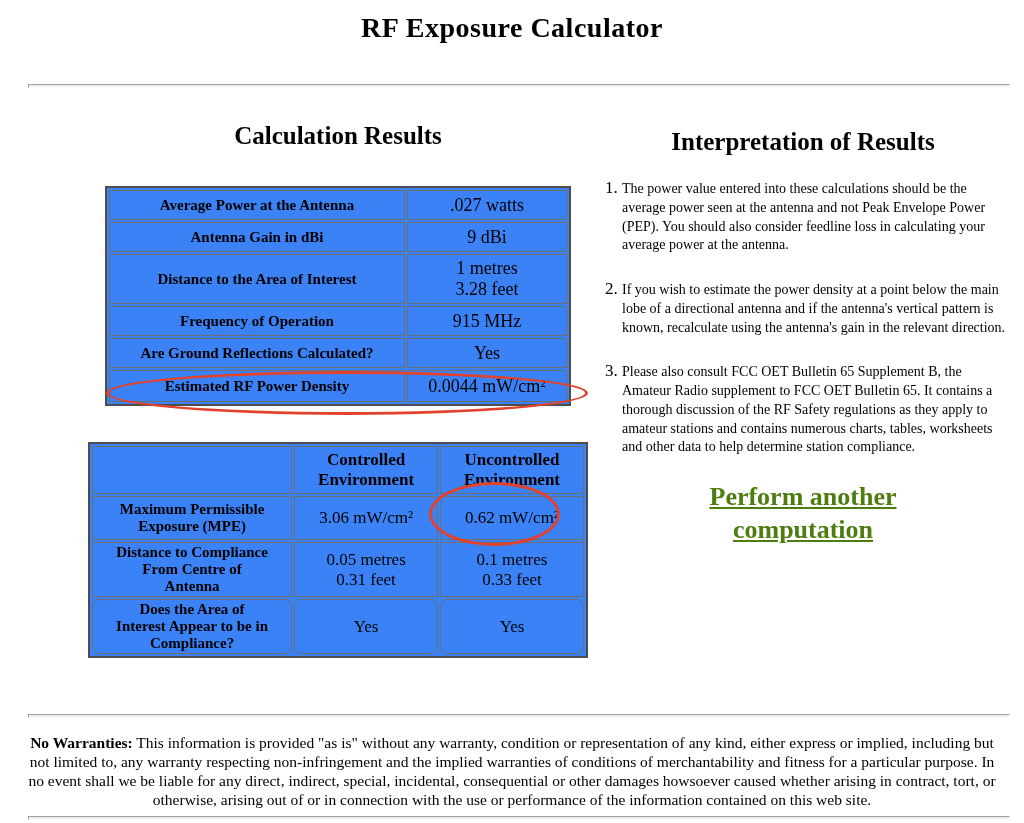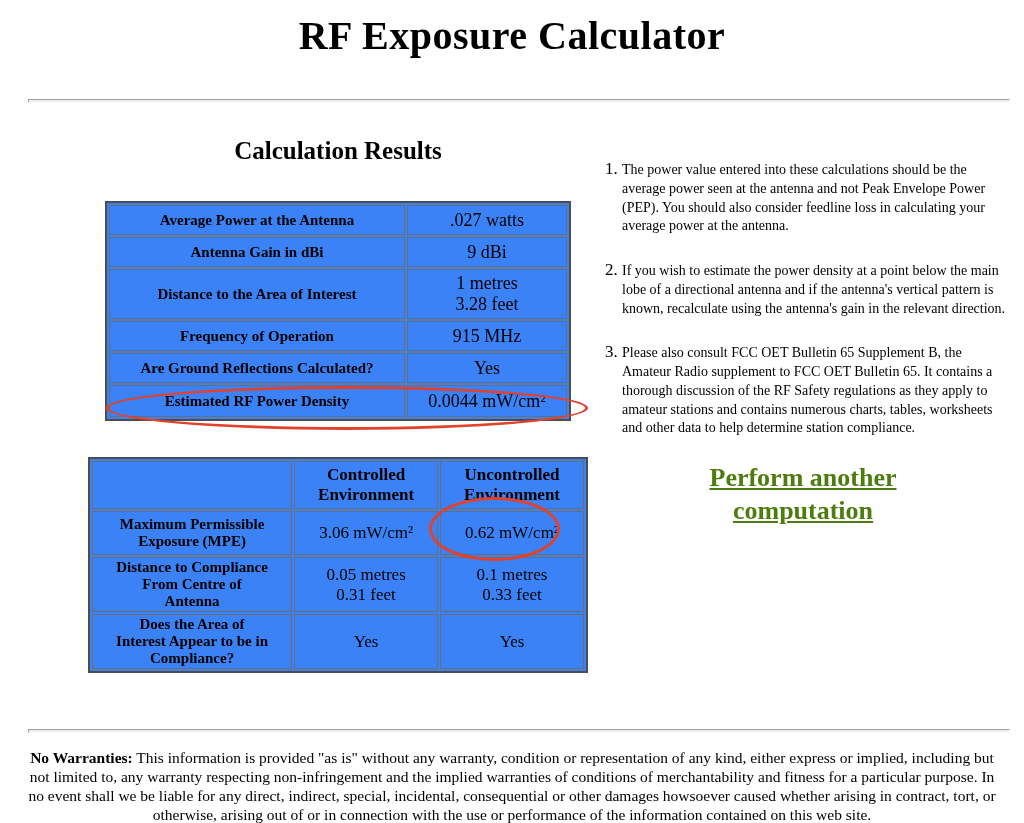--- a/index.html
+++ b/index.html
@@ -5,21 +5,21 @@
   * { box-sizing: content-box; }
   html, body { margin: 0; padding: 0; background: #ffffff; }
   body {
     width: 1024px;
     min-height: 823px;
     color: #000;
     font-family: "Liberation Serif", "DejaVu Serif", serif;
   }
   h1.page-title {
     text-align: center;
-    font-size: 40px;
+    font-size: 28px;
     font-weight: bold;
     margin: 12px 0 40px 0;
     letter-spacing: 0.5px;
   }
   hr.rule {
     border: none;
     height: 2px;
     background: #efefef;
     border-top: 1px solid #9e9e9e;
     border-left: 1px solid #9e9e9e;
@@ -59,21 +59,21 @@
   }
   .t1 td.label-cell { font-weight: bold; font-size: 15px; width: 282px; height: 26px; }
   .t1 td.value-cell { font-size: 18px; width: 146px; white-space: pre-line; }
   .t1 tr.tall td { height: 46px; }
   .t1 tr.last td { height: 28px; }
   .t2 td.label-cell { font-weight: bold; font-size: 15px; width: 206px; padding: 1px 21px; }
   .t2 td.env-cell { font-size: 17px; width: 106px; white-space: pre-line; padding: 1px 20px; }
   .t2 tr.hrow td { font-weight: bold; font-size: 17px; height: 44px; border: 1px solid #6e6e6e; }
   .t2 tr.r1 td { height: 40px; }
   .t2 tr.r2 td { height: 44px; }
-  .t2 tr.r3 td { height: 40px; }
+  .t2 tr.r3 td { height: 40px; border-radius: 7px; }
   .ellipse {
     position: absolute;
     box-sizing: border-box;
     border: 3px solid #e2422c;
     border-radius: 50%;
     pointer-events: none;
     background: transparent;
   }
   .ellipse.e1 { left: 1px; bottom: -9px; width: 482px; height: 44px; }
   .ellipse.e2 { left: 341px; top: 40px; width: 131px; height: 64px; }
@@ -182,20 +182,21 @@
               <td class="env-cell">Yes</td>
               <td class="env-cell">Yes</td>
             </tr>
           </tbody>
         </table>
         <div class="ellipse e2"></div>
       </div>
     </div>
 
     <div class="col-right">
+      <h2 class="section-heading">Interpretation of Results</h2>
       <ol class="interp">
         <li>
             <span class="li-text">The power value entered into these calculations should be the average power seen at the antenna and not Peak Envelope Power (PEP). You should also consider feedline loss in calculating your average power at the antenna.</span>
           </li>
         <li>
             <span class="li-text">If you wish to estimate the power density at a point below the main lobe of a directional antenna and if the antenna's vertical pattern is known, recalculate using the antenna's gain in the relevant direction.</span>
           </li>
         <li>
             <span class="li-text">Please also consult FCC OET Bulletin 65 Supplement B, the Amateur Radio supplement to FCC OET Bulletin 65. It contains a thorough discussion of the RF Safety regulations as they apply to amateur stations and contains numerous charts, tables, worksheets and other data to help determine station compliance.</span>
           </li>

